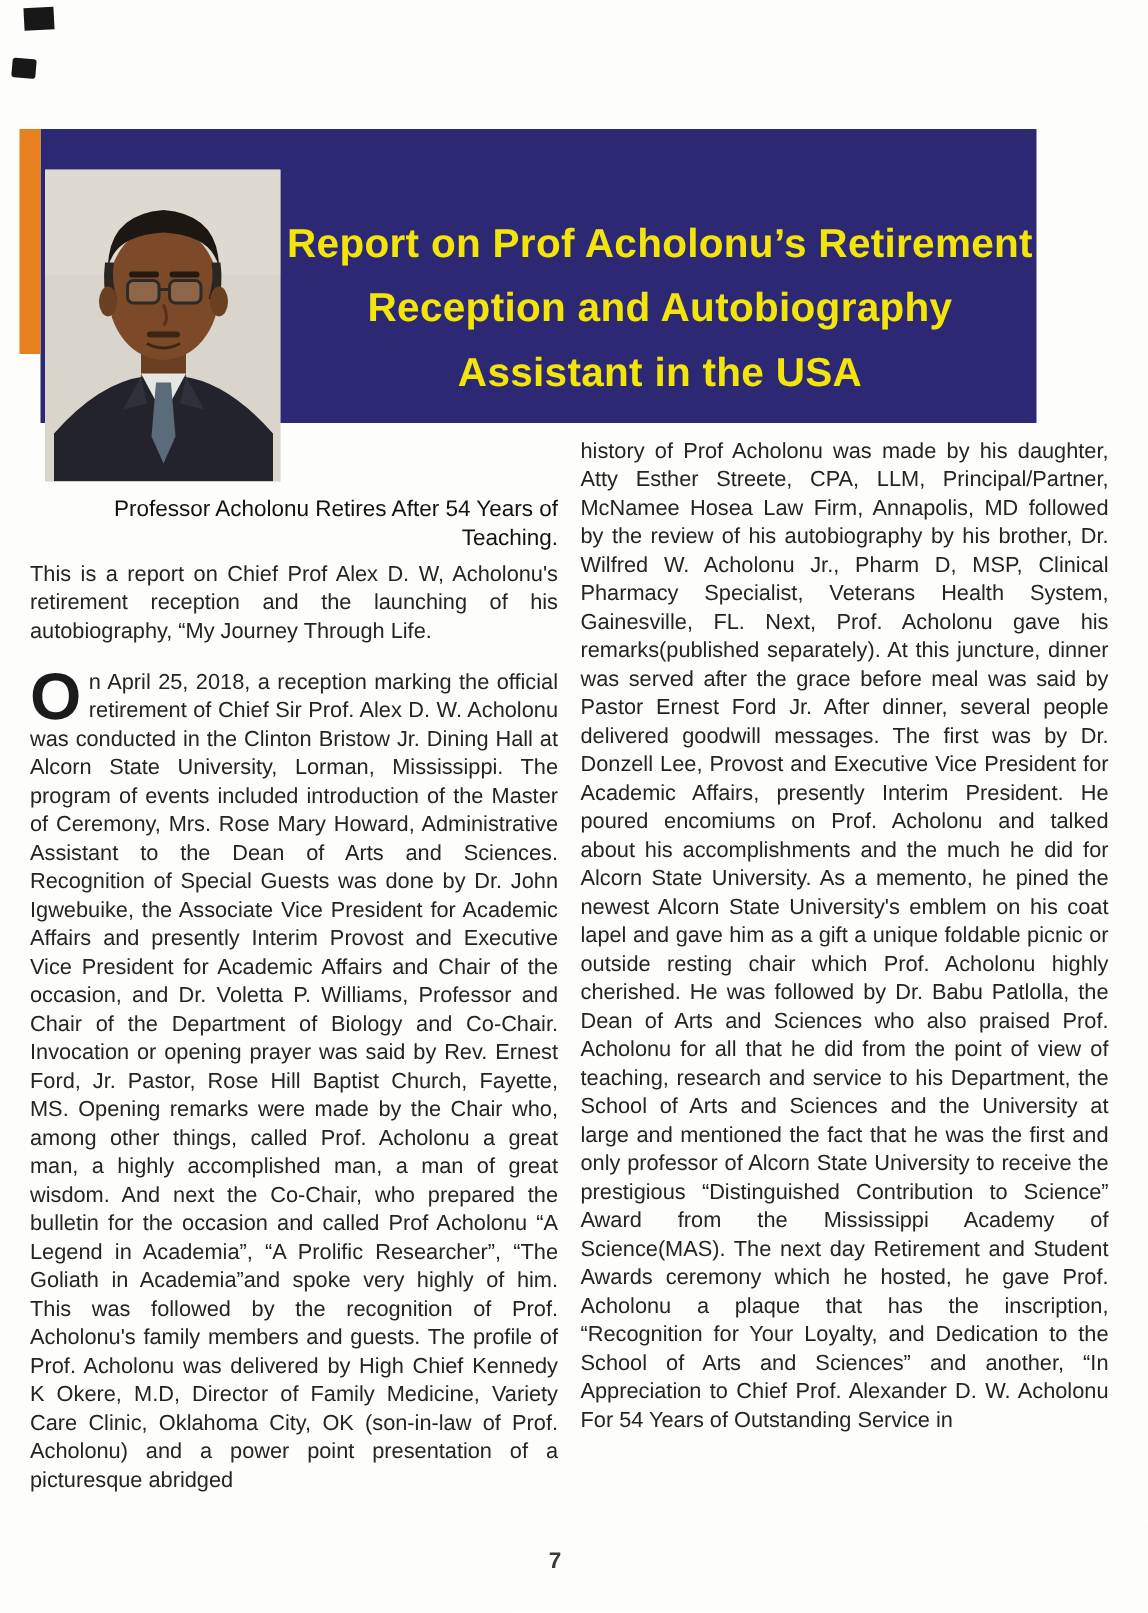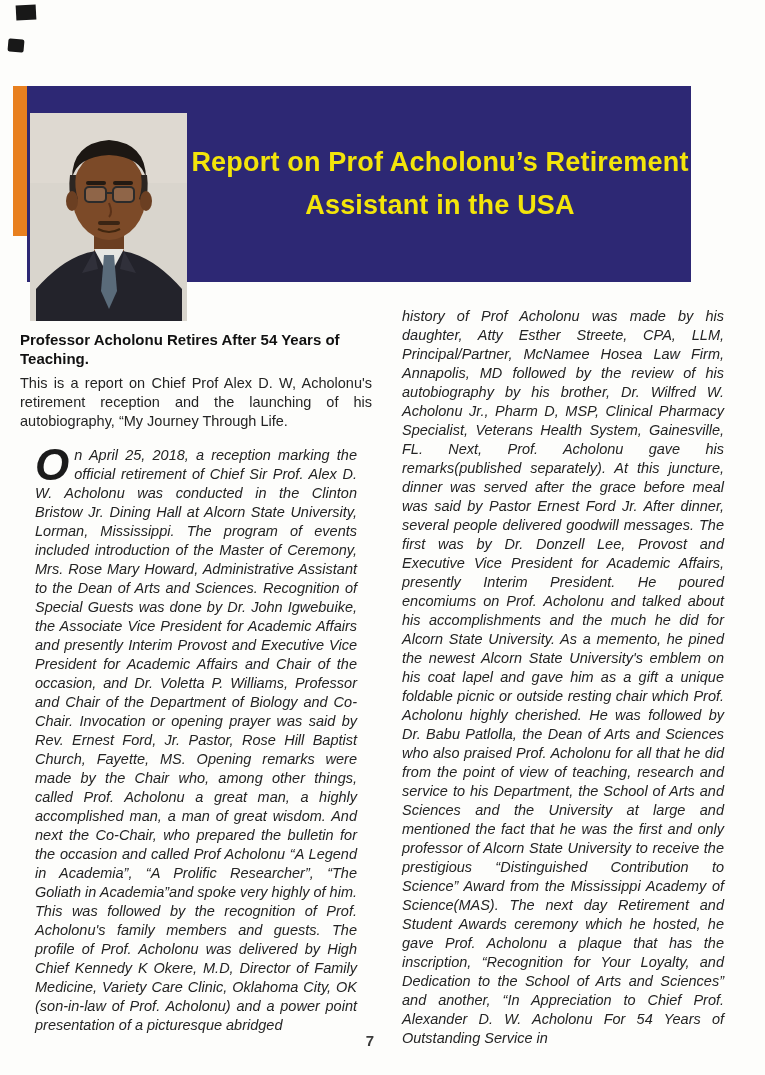--- a/index.html
+++ b/index.html
@@ -47,26 +47,26 @@
     position:absolute;
     font-size:14.5px;
     line-height:19px;
     text-align:justify;
     color:#242424;
   }
   .col.left  { left:20px;  top:330px; width:352px; }
   .col.right { left:387px; top:292px; width:352px; }
 
   .heading {
-    font-size:15px; font-weight:bold;
+    font-size:15px; font-weight:normal;
     margin:0 0 6px 0; line-height:19px;
-    text-align:left; color:#111;
+    text-align:right; color:#111;
   }
   .intro { margin:0 0 15px 0; }
-  .body-text { margin:15px;font-style:italic; }
+  .body-text { margin:0; }
 
   .dropcap {
     float:left;
     font-size:44px;
     line-height:34px;
     font-weight:bold;
     padding:2px 5px 0 0;
     color:#1b1b1b;
   }
 
@@ -82,20 +82,21 @@
 <div class="page">
 
   <div class="artifact a1"></div>
   <div class="artifact a2"></div>
 
   <div class="banner"></div>
   <div class="banner-accent"></div>
 
   <div class="banner-title">
     <div>Report on Prof Acholonu’s Retirement</div>
+    <div>Reception and Autobiography</div>
     <div>Assistant in the USA</div>
   </div>
 
   <div class="photo">
     <svg width="157" height="208" viewBox="0 0 157 208">
       <rect x="0" y="0" width="157" height="208" fill="#d9d5cd"></rect>
       <rect x="0" y="0" width="157" height="70" fill="#ded9d1"></rect>
 
       <rect x="64" y="118" width="30" height="30" fill="#6b3f22"></rect>
 

